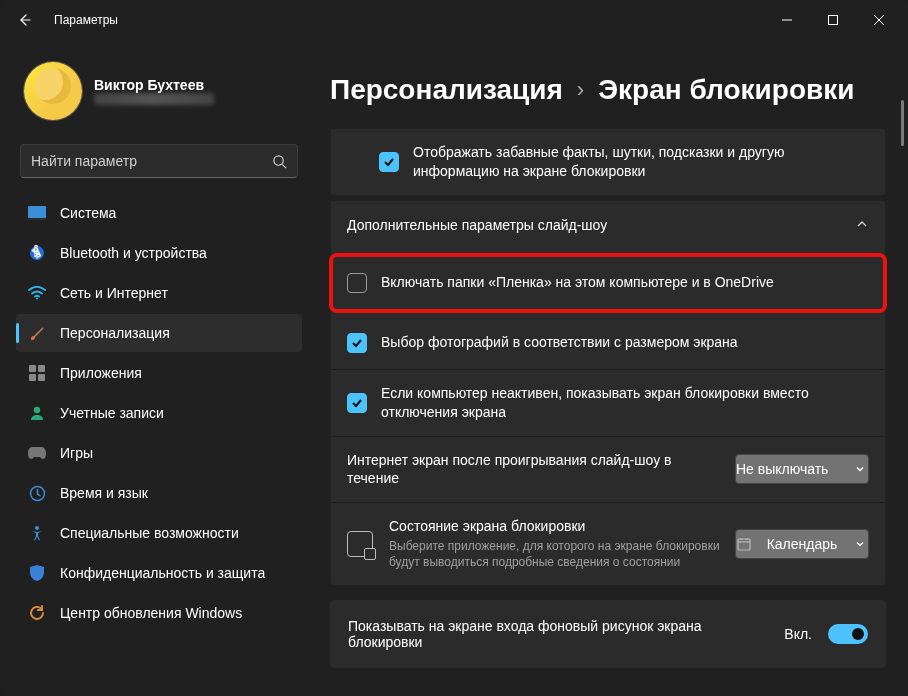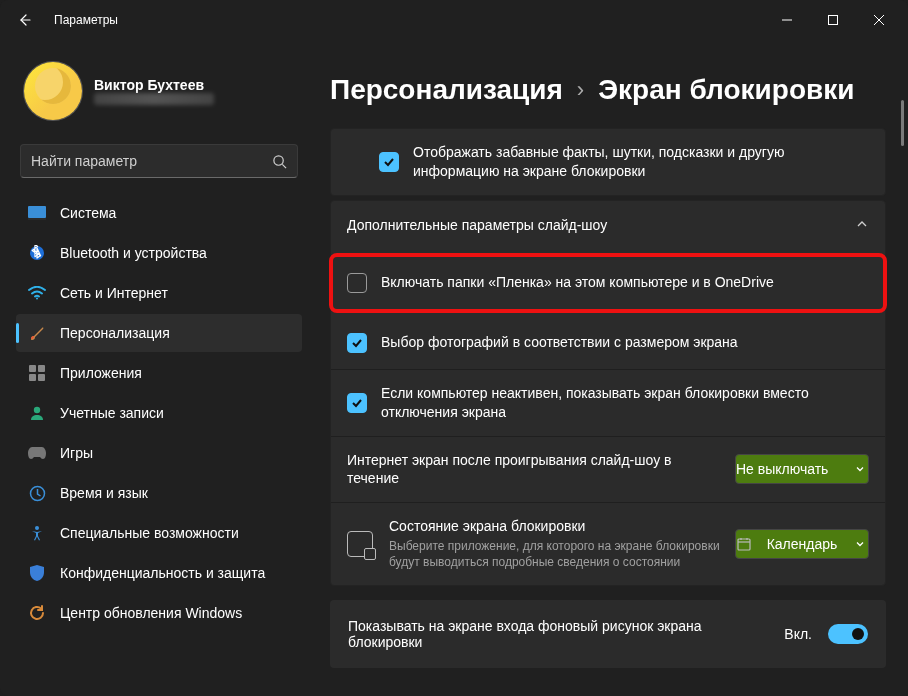--- a/index.html
+++ b/index.html
@@ -53,21 +53,21 @@
   .chk.checked svg { stroke:#111; }
   .chk.empty { border-color:#9a9a9a; }
   .chk.indent{ margin-left: 32px; }
 
   .expander-head { display:flex; padding: 16px 16px; font-size:14px; }
   .chevron { color:#cfcfcf; }
 
   .highlight { border: 4px solid #e11; border-radius: 8px; margin: 4px -2px; }
   .highlight .row{ padding: 14px 14px; }
 
-  .dropdown { display:flex; align-items:center; gap:10px; background:#4d7c0f; border:1px solid #454545; border-radius:4px; padding: 6px 0; font-size:14px; min-width: 134px; justify-content: space-between; }
+  .dropdown { display:flex; align-items:center; gap:10px; background:#737373; border:1px solid #454545; border-radius:4px; padding: 6px 0; font-size:14px; min-width: 134px; justify-content: space-between; }
   .dropdown .dicon{ width:16px; height:16px; display:flex; align-items:center; justify-content:center; }
 
   .status-icon{ width:26px; height:26px; border:1.5px solid #bbb; border-radius:4px; position:relative; flex-shrink:0; margin-right:2px;}
   .status-icon::after{ content:""; position:absolute; width:10px; height:10px; border:1.5px solid #bbb; background:#2b2b2b; bottom:-4px; right:-4px; border-radius:2px;}
 
   .toggle-row{ display:flex; align-items:center; padding: 18px 18px; gap:16px; background:#2b2b2b; border-radius:4px; margin-top:14px;}
   .toggle-row .label{ flex:1; font-size:14px; }
   .toggle-label{ font-size:14px; color:#fff; }
   .switch{ width:40px; height:20px; border-radius:10px; background:#4cc2ff; position:relative; }
   .switch::after{ content:""; position:absolute; width:12px; height:12px; background:#111; border-radius:50%; top:4px; right:4px; }

